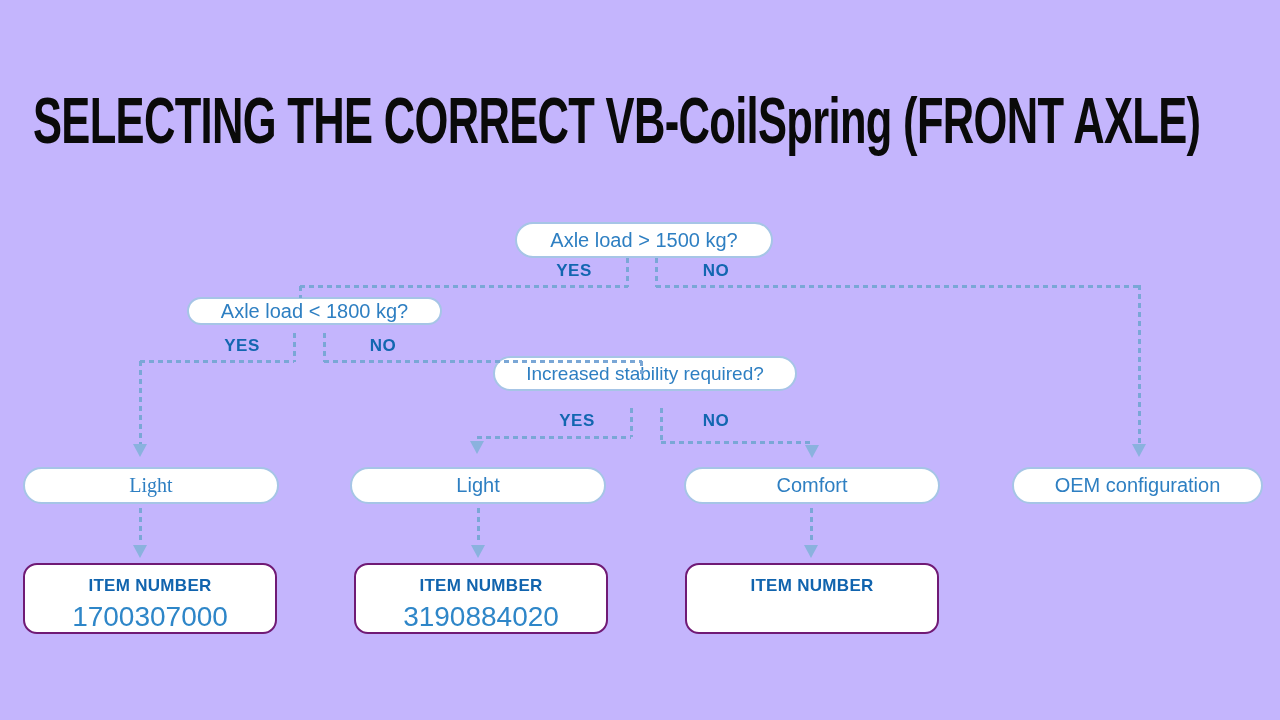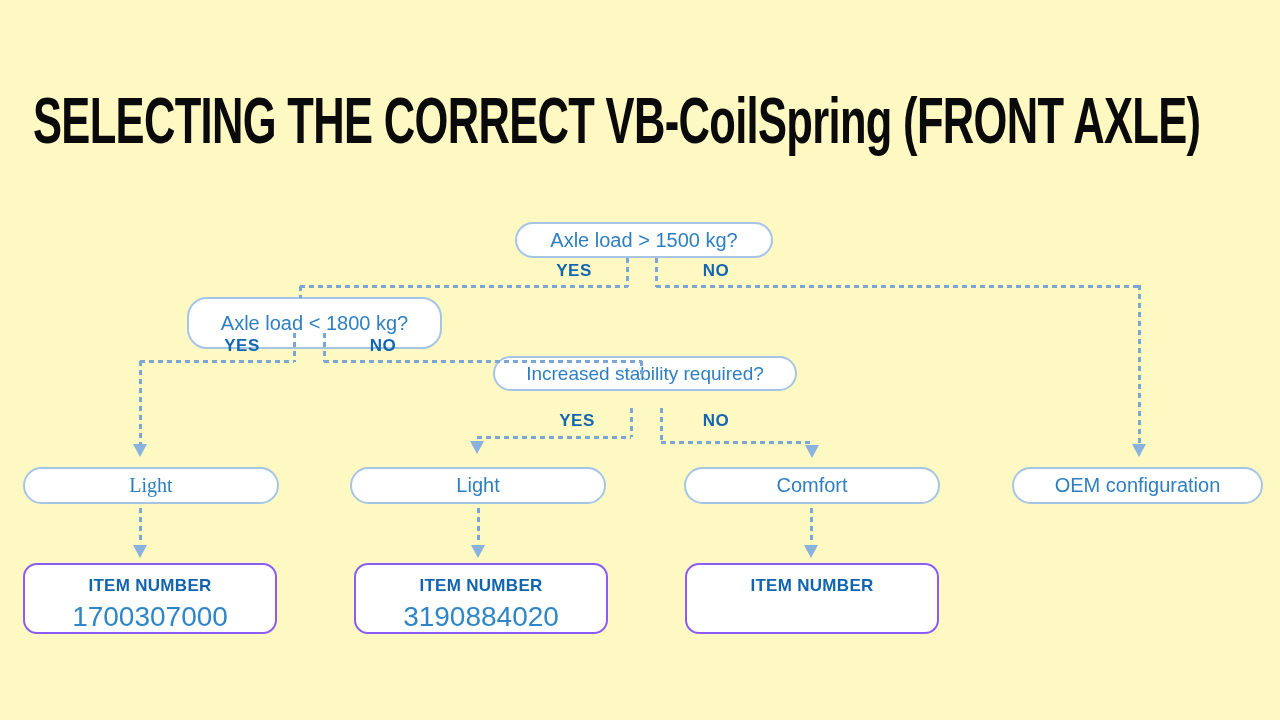--- a/index.html
+++ b/index.html
@@ -1,20 +1,20 @@
 <!DOCTYPE html>
 <html><head>
 <meta charset="utf-8">
 <style>
   html, body { margin: 0; padding: 0; background: #ffffff; }
   .canvas {
     position: relative;
     width: 1280px;
     height: 720px;
-    background: #fef9c3;
+    background: #c4b5fd;
     overflow: hidden;
     font-family: "Liberation Sans", sans-serif;
   }
 
   
   .title {
     position: absolute;
     left: 33px;
     top: 84px;
     margin: 0;
@@ -52,21 +52,21 @@
     color: #1266b0;
     letter-spacing: 0.5px;
   }
 
   
   .itembox {
     position: absolute;
     box-sizing: border-box;
     width: 254px;
     height: 71px;
-    border: 2px solid #8b5cf6;
+    border: 2px solid #701a75;
     border-radius: 14px;
     background: #ffffff;
     text-align: center;
   }
   .itembox .head {
     margin-top: 11px;
     font-size: 17px;
     font-weight: bold;
     color: #1164ae;
     letter-spacing: 0.3px;
@@ -103,21 +103,21 @@
 <body>
 
 <div class="canvas">
 
   <h1 class="title">SELECTING THE CORRECT VB-CoilSpring (FRONT AXLE)</h1>
 
   <div class="pill" style="left:515px; top:222px; width:258px; height:36px;">Axle load &gt; 1500 kg?</div>
   <div class="yn" style="left:534px; top:261px;">YES</div>
   <div class="yn" style="left:676px; top:261px;">NO</div>
 
-  <div class="pill" style="left:187px; top:297px; width:255px; height:52px;">Axle load &lt; 1800 kg?</div>
+  <div class="pill" style="left:187px; top:297px; width:255px; height:28px;">Axle load &lt; 1800 kg?</div>
   <div class="yn" style="left:202px; top:336px;">YES</div>
   <div class="yn" style="left:343px; top:336px;">NO</div>
 
   <div class="pill" style="left:493px; top:356px; width:304px; height:35px; font-size:19px;">Increased stability required?</div>
   <div class="yn" style="left:537px; top:411px;">YES</div>
   <div class="yn" style="left:676px; top:411px;">NO</div>
 
   <div class="pill" style="left:23px; top:467px; width:256px; height:37px;font-family:Liberation Serif, serif;">Light</div>
   <div class="pill" style="left:350px; top:467px; width:256px; height:37px;">Light</div>
   <div class="pill" style="left:1012px; top:467px; width:251px; height:37px;">OEM configuration</div>

